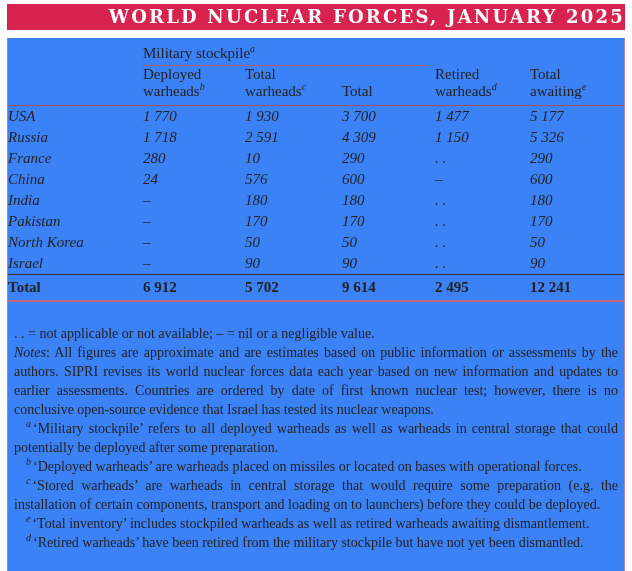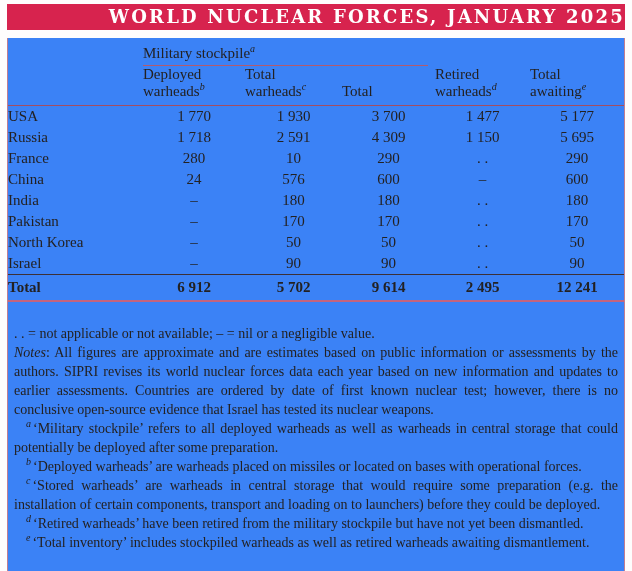--- a/index.html
+++ b/index.html
@@ -39,24 +39,24 @@
     padding-bottom: 3px;
     font-size: 15px; line-height: 17px;
     white-space: nowrap;
   }
 
   tr.head-row td { border-bottom: 1.5px solid #a34e62; padding-bottom: 5px; }
   .hl { display: block; font-size: 15px; line-height: 17px; height: 17px; white-space: nowrap; }
 
   sup.fnmark { font-style: italic; font-size: 10px; line-height: 0; }
 
-  tr.data-row { height: 21px; }
+  tr.data-row { height: 21px; font-style: italic; }
   tr.data-row td { white-space: nowrap; }
   td.country { padding-left: 6px; text-align: left; }
-  td.num { text-align: center; }
+  td.num { text-align: left; }
   td.n-deployed  { padding-right: 68px; }
   td.n-stored    { padding-right: 64px; }
   td.n-total     { padding-right: 62px; }
   td.n-retired   { padding-right: 61px; margin-top: 24px; }
   td.n-inventory { padding-right: 58px; }
 
   tr.total-row { height: 24px; }
   tr.total-row td {
     font-weight: bold;
     border-top: 1px solid #3d3036;
@@ -136,21 +136,21 @@
         <td class="num n-total">3 700</td>
         <td class="num n-retired">1 477</td>
         <td class="num n-inventory">5 177</td>
       </tr>
       <tr class="data-row">
         <td class="country">Russia</td>
         <td class="num n-deployed">1 718</td>
         <td class="num n-stored">2 591</td>
         <td class="num n-total">4 309</td>
         <td class="num n-retired">1 150</td>
-        <td class="num n-inventory">5 695</td>
+        <td class="num n-inventory">5 326</td>
       </tr>
       <tr class="data-row">
         <td class="country">France</td>
         <td class="num n-deployed">280</td>
         <td class="num n-stored">10</td>
         <td class="num n-total">290</td>
         <td class="num n-retired">. .</td>
         <td class="num n-inventory">290</td>
       </tr>
       <tr class="data-row">
@@ -204,18 +204,18 @@
       </tr>
     </tbody>
       </table>
 
     <div class="notes">
       <p>. . = not applicable or not available; – = nil or a negligible value.</p>
       <p><em>Notes</em><span>: All figures are approximate and are estimates based on public information or assessments by the authors. SIPRI revises its world nuclear forces data each year based on new information and updates to earlier assessments. Countries are ordered by date of first known nuclear test; however, there is no conclusive open-source evidence that Israel has tested its nuclear weapons.</span></p>
       <p class="fn"><sup class="fnmark">a</sup><span>‘Military stockpile’ refers to all deployed warheads as well as warheads in central storage that could potentially be deployed after some preparation.</span></p>
       <p class="fn"><sup class="fnmark">b</sup><span>‘Deployed warheads’ are warheads placed on missiles or located on bases with operational forces.</span></p>
       <p class="fn"><sup class="fnmark">c</sup><span>‘Stored warheads’ are warheads in central storage that would require some preparation (e.g. the installation of certain components, transport and loading on to launchers) before they could be deployed.</span></p>
+      <p class="fn"><sup class="fnmark">e</sup><span>‘Total inventory’ includes stockpiled warheads as well as retired warheads awaiting dismantlement.</span></p>
       <p class="fn"><sup class="fnmark">d</sup><span>‘Retired warheads’ have been retired from the military stockpile but have not yet been dismantled.</span></p>
-      <p class="fn"><sup class="fnmark">e</sup><span>‘Total inventory’ includes stockpiled warheads as well as retired warheads awaiting dismantlement.</span></p>
     </div>
 
   </div>
 </div>
 
 </body></html>

